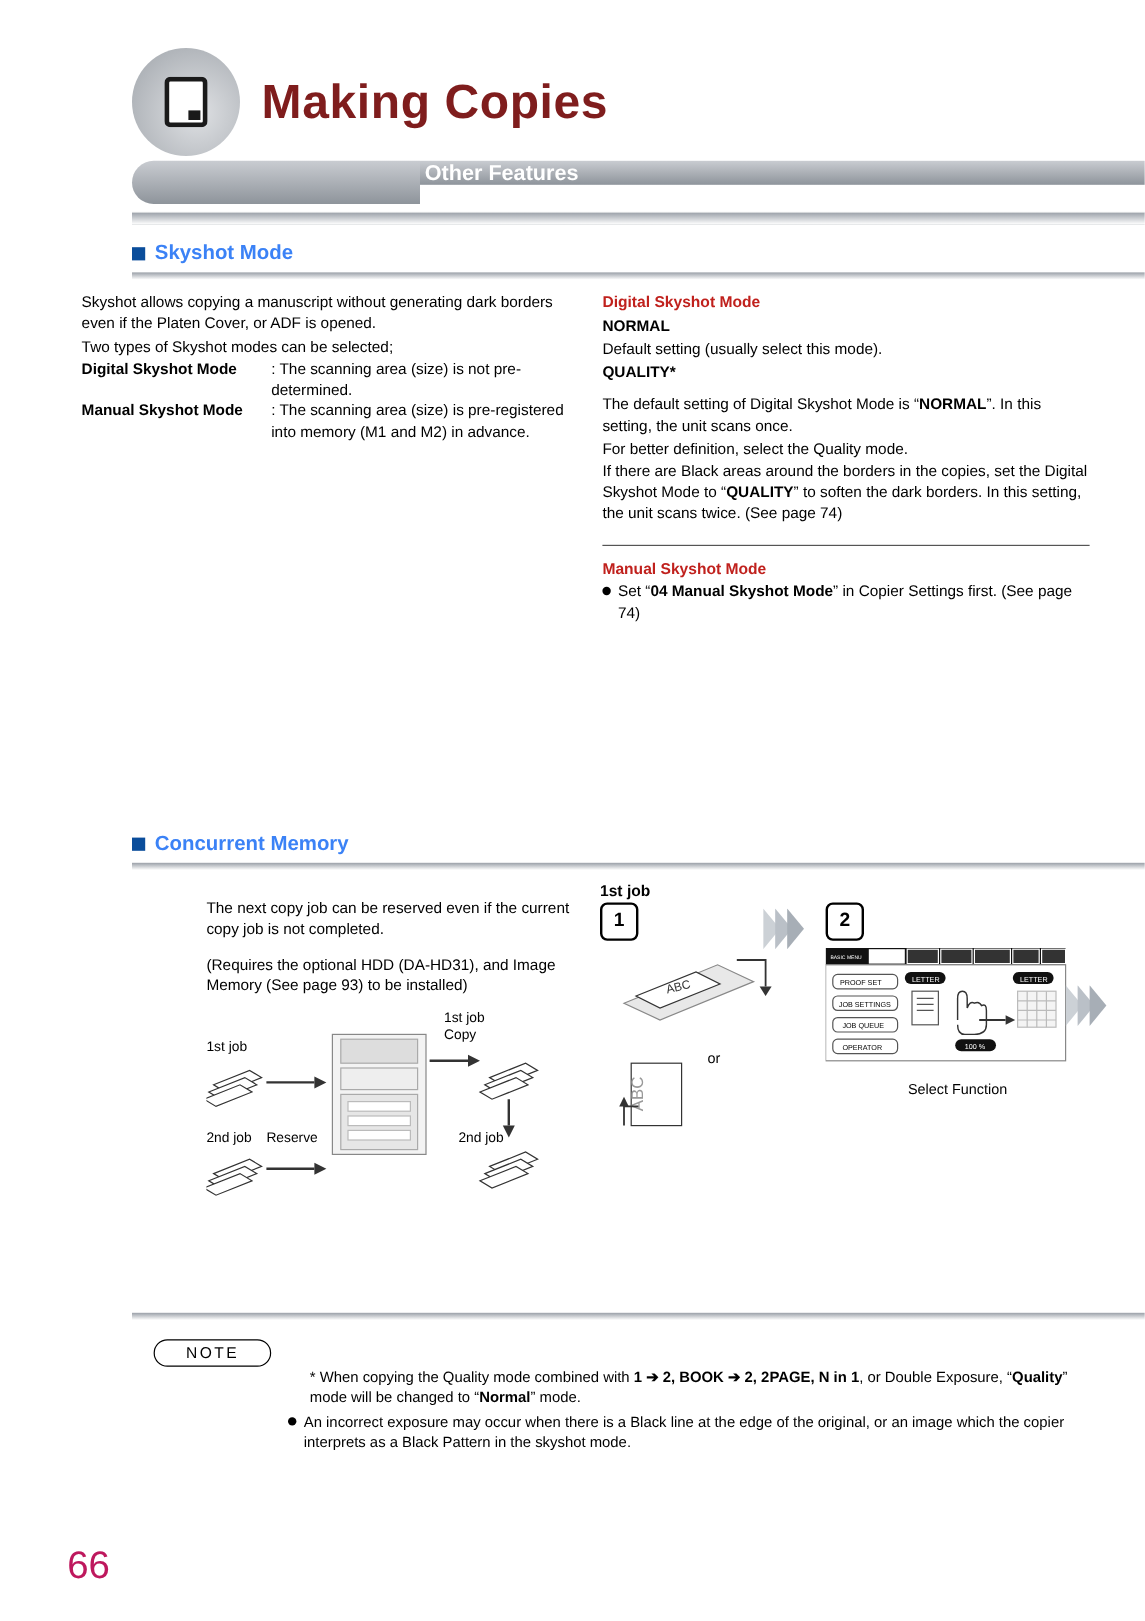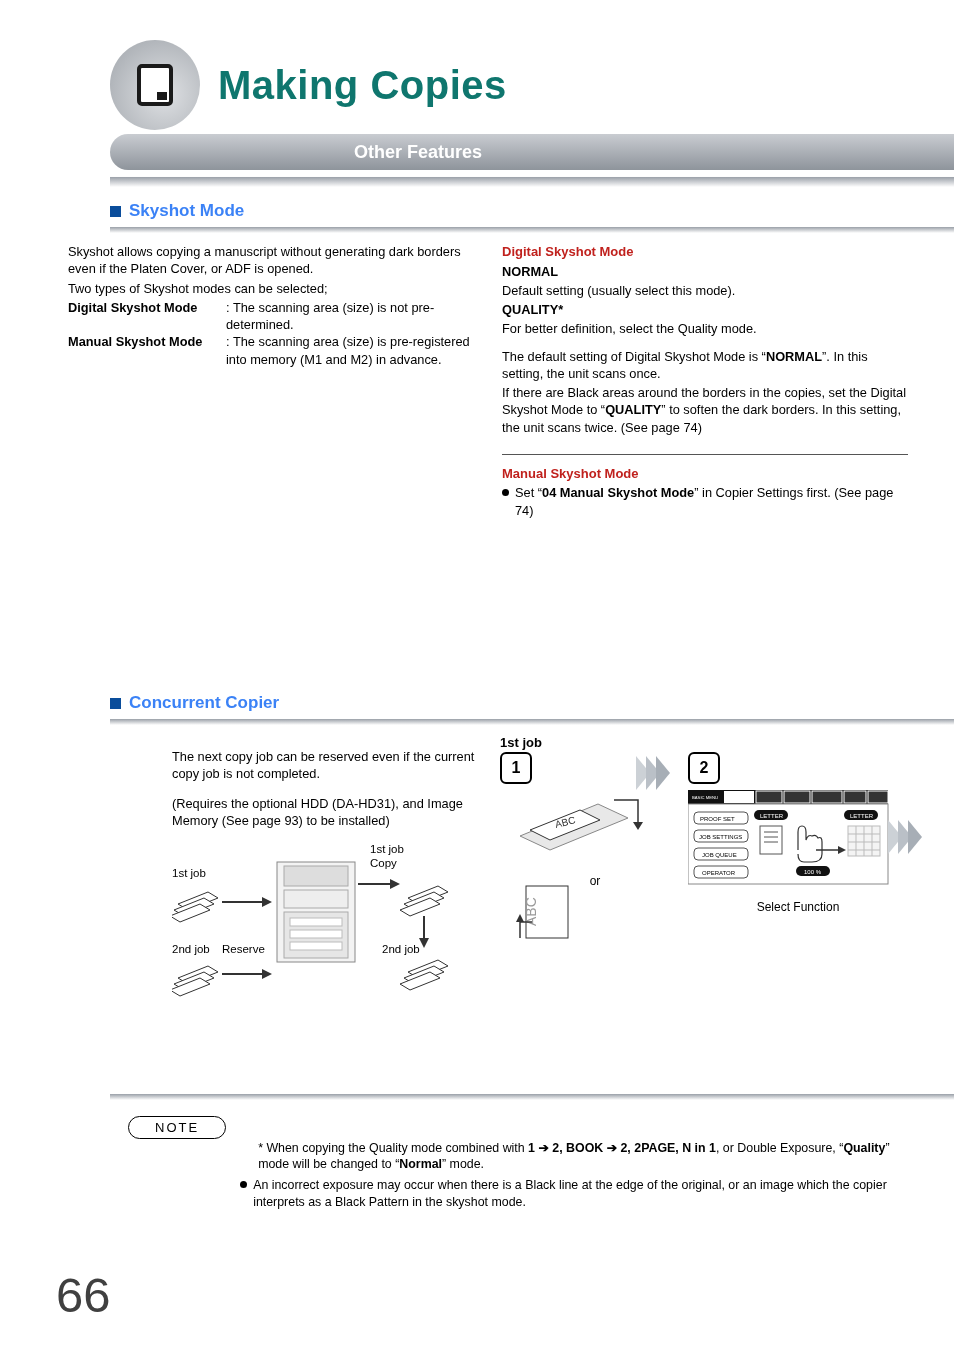--- a/index.html
+++ b/index.html
@@ -31,21 +31,21 @@
     border-radius: 50%;
     background: radial-gradient(circle at 60% 60%, #dfe1e4 0%, #9fa4aa 100%);
     display: flex;
     align-items: center;
     justify-content: center;
   }
   .circle-icon svg { display: block; }
   .header-title {
     font-size: 40px;
     font-weight: 800;
-    color: #0f766e;
+    color: #7f1d1d;
     letter-spacing: 0.5px;
   }
   .subheader-bar {
     margin-top: 4px;
     display: flex;
     align-items: stretch;
   }
   .sub-pill {
     width: 240px;
     height: 36px;
@@ -53,21 +53,21 @@
     border-top-left-radius: 18px;
     border-bottom-left-radius: 18px;
     margin-left: 110px;
     display: flex;
     align-items: center;
     padding-left: 134px;
     box-sizing: border-box;
   }
   .sub-rest {
     flex: 1;
-    height: 36px;
+    height: 20px;
     background: linear-gradient(to bottom, #c9ccd1 0%, #8e949b 100%);
     display: flex;
     align-items: center;
     color: #fff;
     font-weight: 700;
     font-size: 18px;
     padding-left: 4px;
     box-sizing: border-box;
   }
   .rule-wrap {
@@ -170,23 +170,23 @@
     letter-spacing: 2px;
   }
   .note-body { flex: 1; margin-top: 24px; }
   .note-item { display: flex; gap: 6px; margin-bottom: 4px; }
   .note-ast { flex: 0 0 12px; }
 
   .page-number {
     position: absolute;
     left: 56px;
     bottom: 28px;
-    font-size: 49px;
+    font-size: 32px;
     font-weight: 400;
-    color: #404040;
+    color: #be185d;
   }
 </style>
 </head>
 <body>
 
 <div class="page">
 
   <div class="header-row">
     <div class="circle-icon">
       <svg width="36" height="42" viewBox="0 0 36 42">
@@ -221,45 +221,45 @@
         <div class="spec-label">Manual Skyshot Mode</div>
         <div class="spec-text">: The scanning area (size) is pre-registered into memory (M1 and M2) in advance.</div>
       </div>
     </div>
 
     <div class="col">
       <div class="red-head">Digital Skyshot Mode</div>
       <p><span class="b">NORMAL</span></p>
       <p>Default setting (usually select this mode).</p>
       <p><span class="b">QUALITY*</span></p>
-      <p>For better definition, select the Quality mode.</p>
-
       <p style="margin-top:10px;">
         <span>The default setting of Digital Skyshot Mode is “</span><span class="b">NORMAL</span><span>”. In this setting, the unit scans once.</span>
       </p>
+
+      <p>For better definition, select the Quality mode.</p>
       <p>
         <span>If there are Black areas around the borders in the copies, set the Digital Skyshot Mode to “</span><span class="b">QUALITY</span><span>” to soften the dark borders. In this setting, the unit scans twice. (See page 74)</span>
       </p>
 
       <hr class="thin">
 
       <div class="red-head">Manual Skyshot Mode</div>
       <div class="bullet-row">
         <div class="bullet-dot"></div>
         <div>
           <span>Set “</span><span class="b">04 Manual Skyshot Mode</span><span>” in Copier Settings first. (See page 74)</span>
         </div>
       </div>
     </div>
   </div>
 
   <div style="height:160px"></div>
   <div class="sect-heading">
     <span class="sq"></span>
-    <span>Concurrent Copier</span>
+    <span>Concurrent Memory</span>
   </div>
   <div class="sect-rule"></div>
 
   <div class="concurrent-row">
 
     <div class="concurrent-left">
       <p>The next copy job can be reserved even if the current copy job is not completed.</p>
       <p>(Requires the optional HDD (DA-HD31), and Image Memory (See page 93) to be installed)</p>
 
       <div class="diagram-area">

